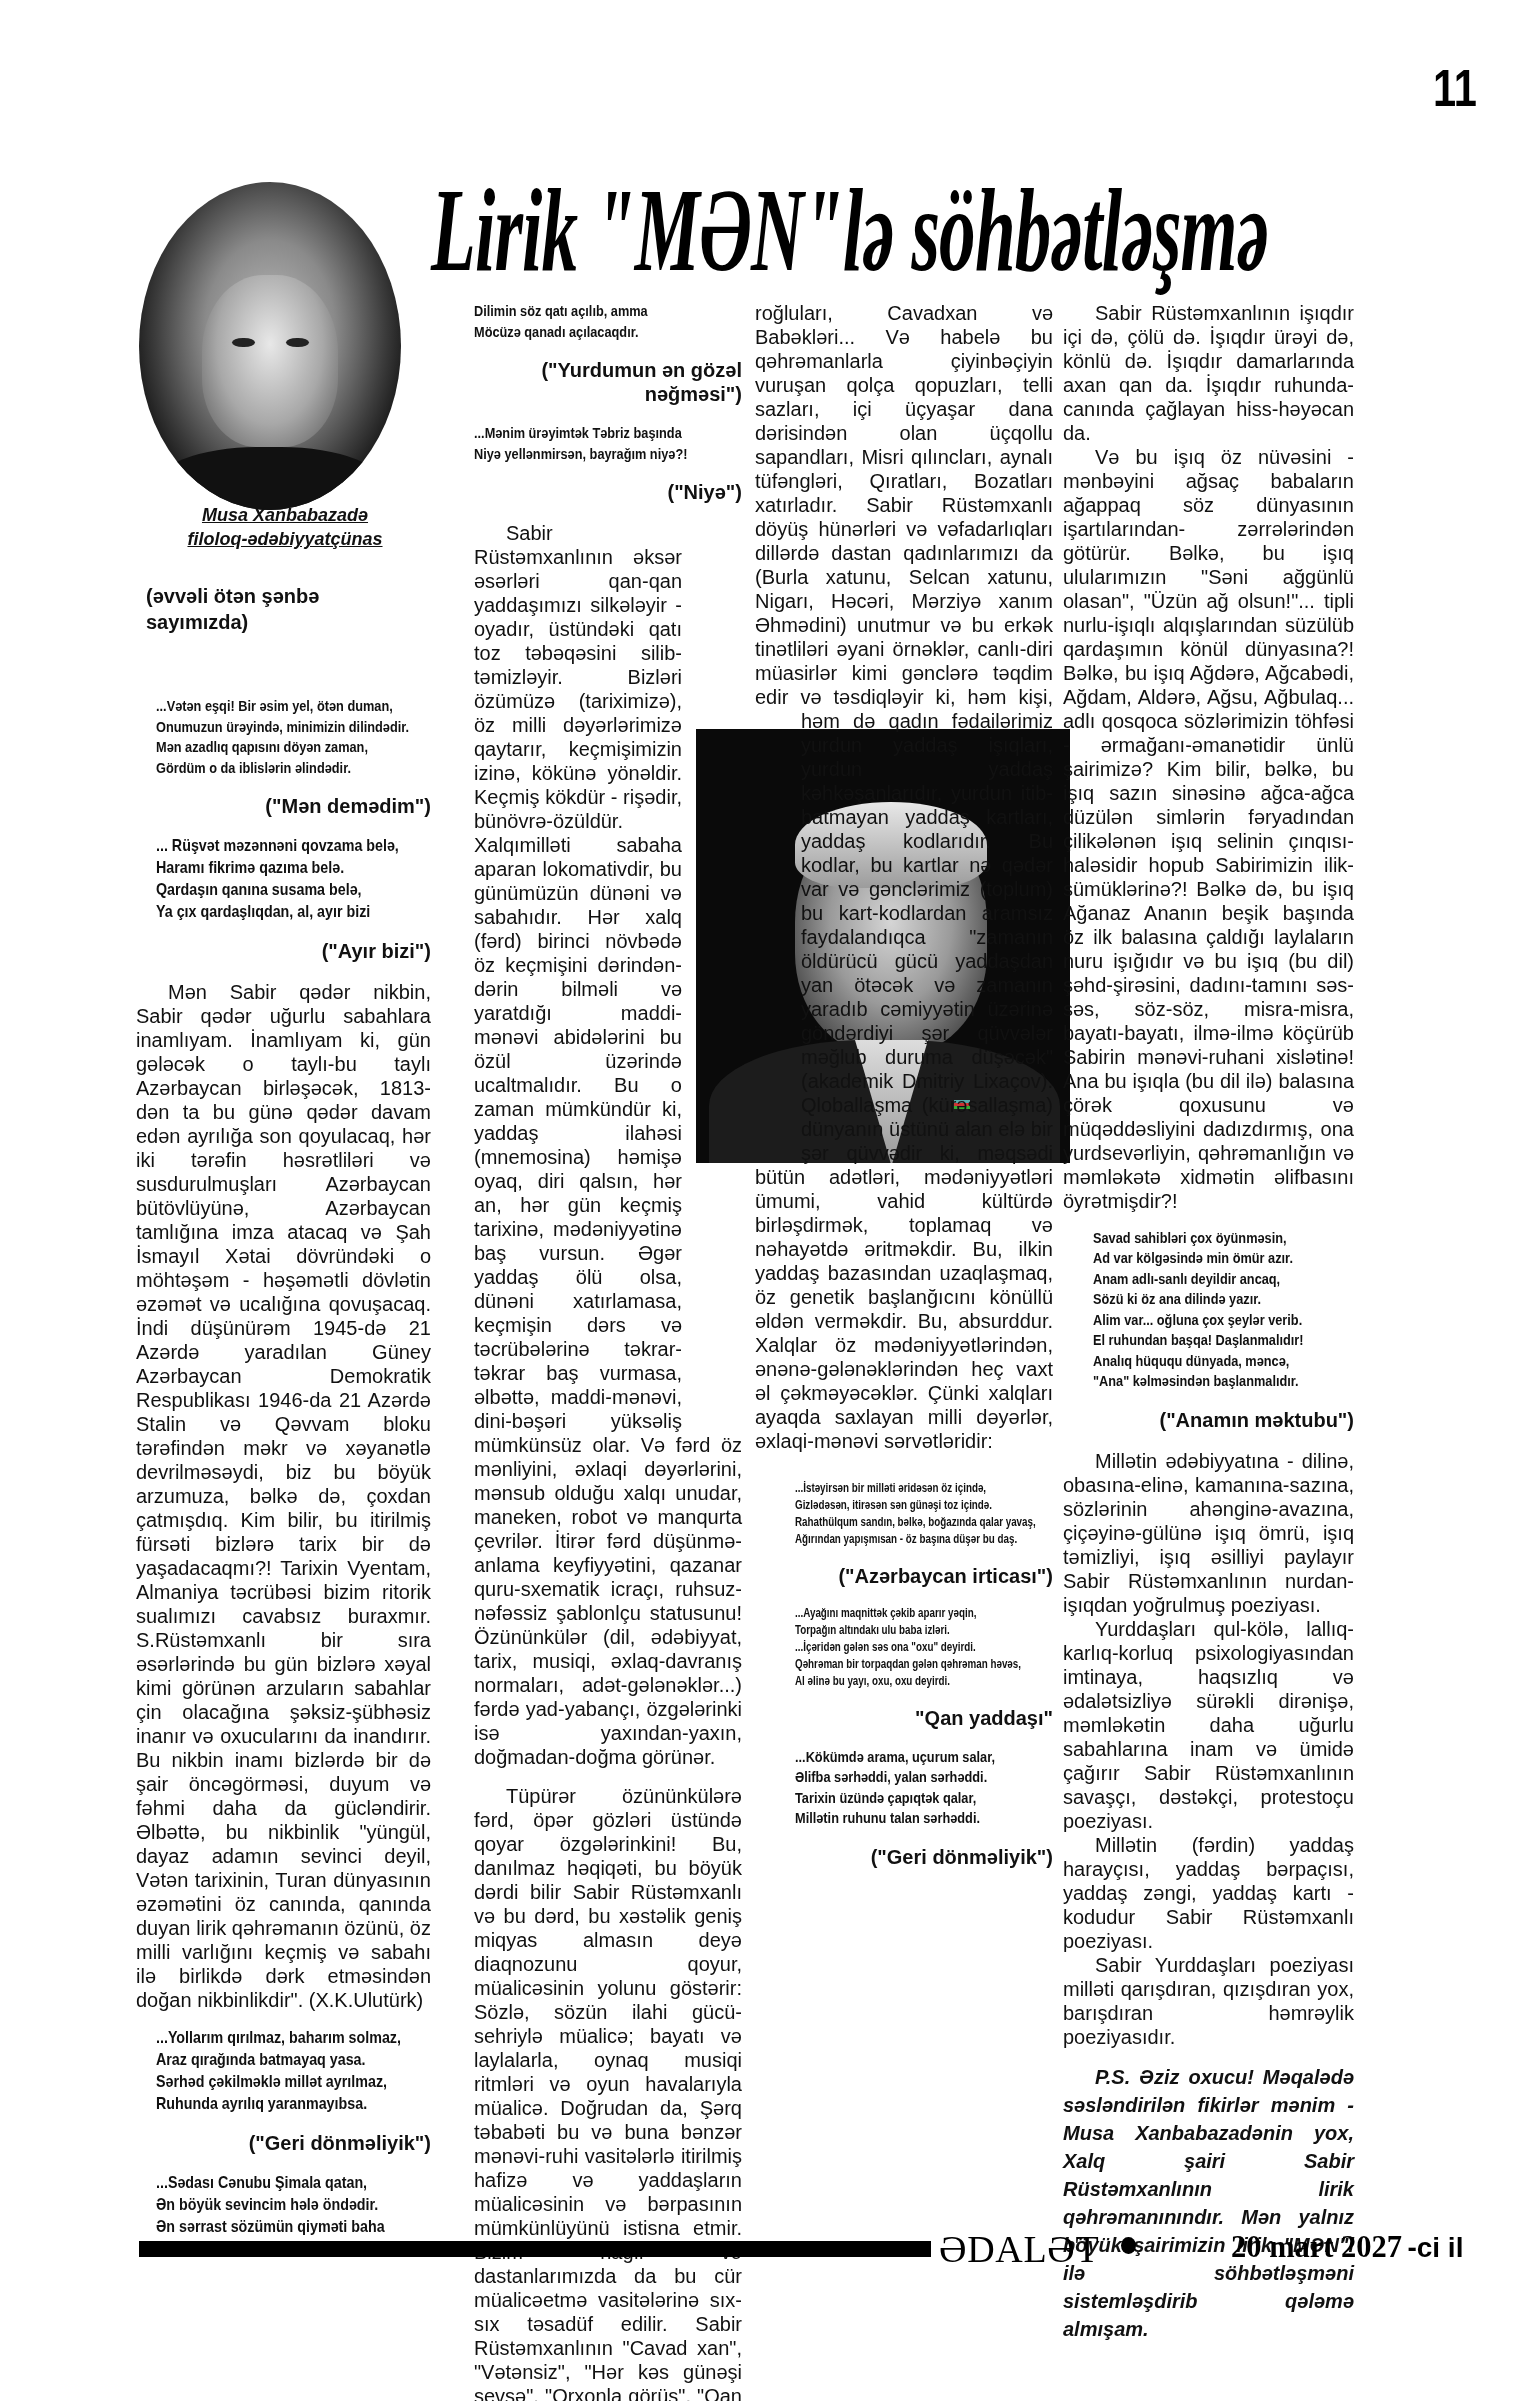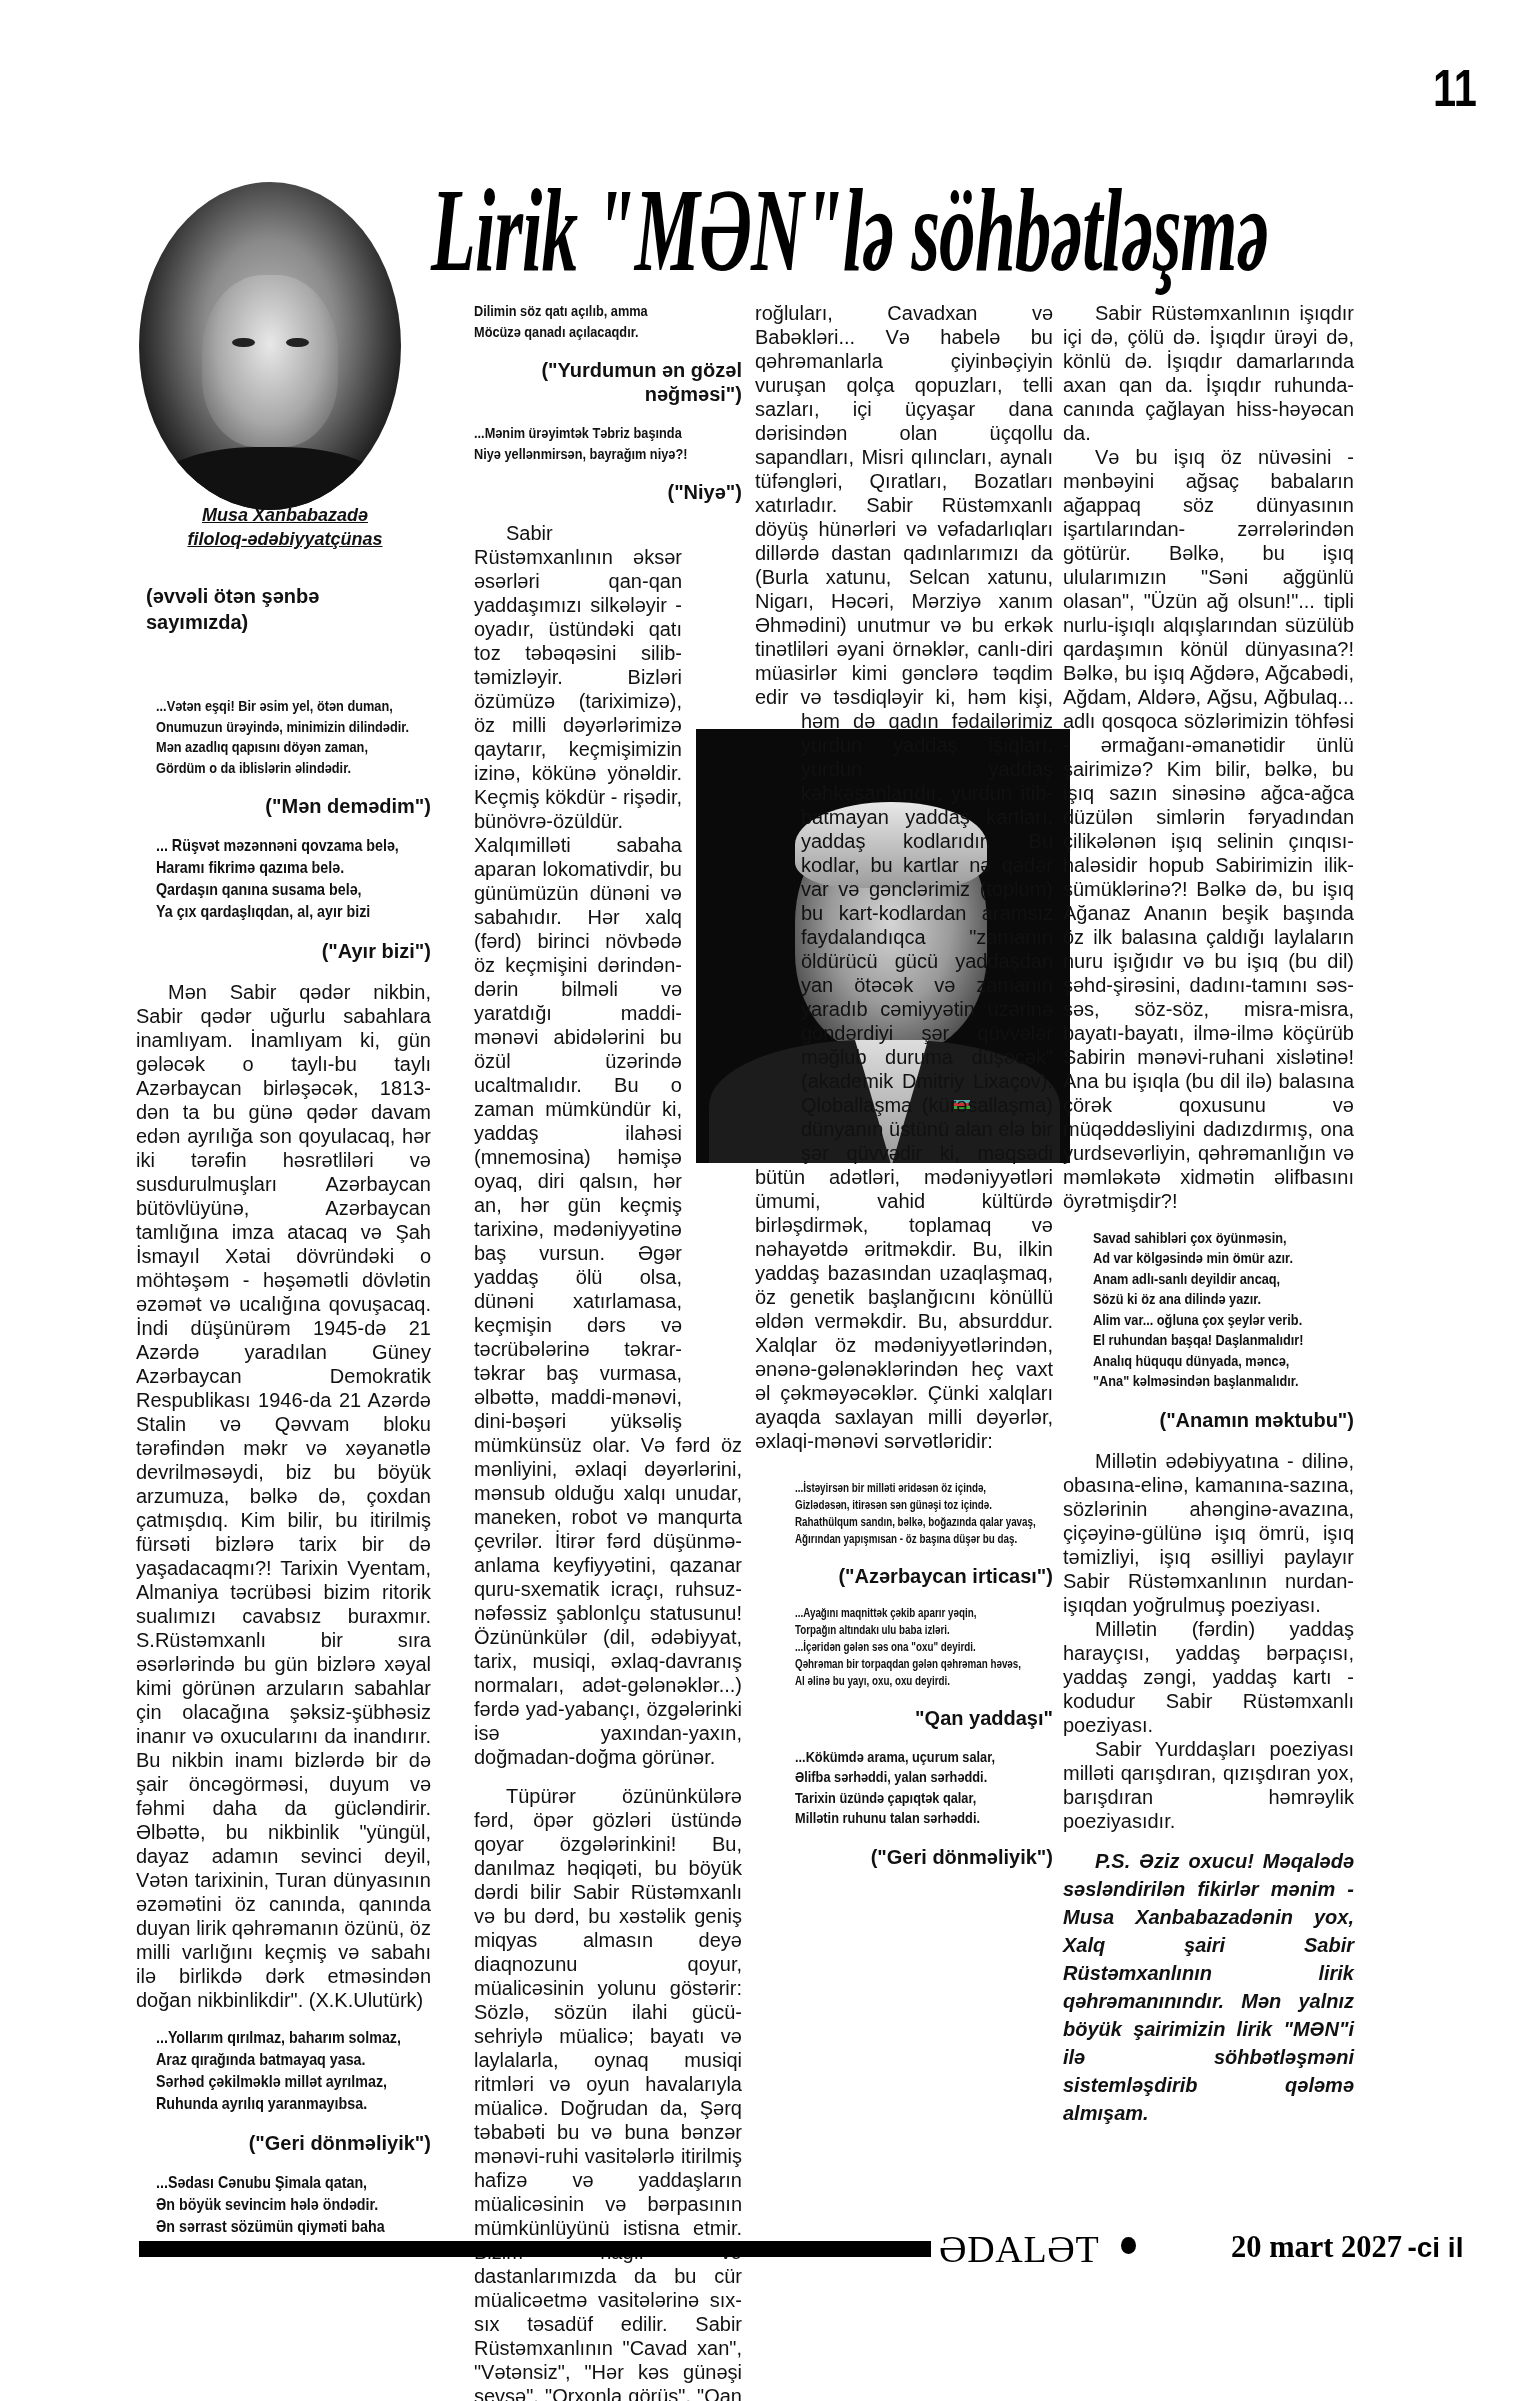--- a/index.html
+++ b/index.html
@@ -155,20 +155,21 @@
     <div>Ad var kölgəsində min ömür azır.</div>
     <div>Anam adlı-sanlı deyildir ancaq,</div>
     <div>Sözü ki öz ana dilində yazır.</div>
     <div>Alim var... oğluna çox şeylər verib.</div>
     <div>El ruhundan başqa! Daşlanmalıdır!</div>
     <div>Analıq hüququ dünyada, məncə,</div>
     <div>"Ana" kəlməsindən başlanmalıdır.</div>
   </div>
   <div class="source">("Anamın məktubu")</div>
   <p>Millətin ədəbiyyatına - dilinə, obasına-elinə, kamanına-sazına, sözlərinin ahənginə-avazına, çiçəyinə-gülünə işıq ömrü, işıq təmizliyi, işıq əsilliyi paylayır Sabir Rüstəmxanlının nurdan-işıqdan yoğrulmuş poeziyası.</p>
+  <p>Yurddaşları qul-kölə, lallıq-karlıq-korluq psixologiyasından imtinaya, haqsızlıq və ədalətsizliyə sürəkli dirənişə, məmləkətin daha uğurlu sabahlarına inam və ümidə çağırır Sabir Rüstəmxanlının savaşçı, dəstəkçi, protestoçu poeziyası.</p>
   <p>Millətin (fərdin) yaddaş harayçısı, yaddaş bərpaçısı, yaddaş zəngi, yaddaş kartı - kodudur Sabir Rüstəmxanlı poeziyası.</p>
   <p>Sabir Yurddaşları poeziyası milləti qarışdıran, qızışdıran yox, barışdıran həmrəylik poeziyasıdır.</p>
   <div class="gap-s"></div>
   <p class="ps">P.S. Əziz oxucu! Məqalədə səsləndirilən fikirlər mənim - Musa Xanbabazadənin yox, Xalq şairi Sabir Rüstəmxanlının lirik qəhrəmanınındır. Mən yalnız böyük şairimizin lirik "MƏN"i ilə söhbətləşməni sistemləşdirib qələmə almışam.</p>
 </div>
 
 <div class="abs footer-rule"></div>
 <div class="abs footer-brand">ƏDALƏT</div>
 <div class="abs footer-dot"></div>
 <div class="abs footer-date">

